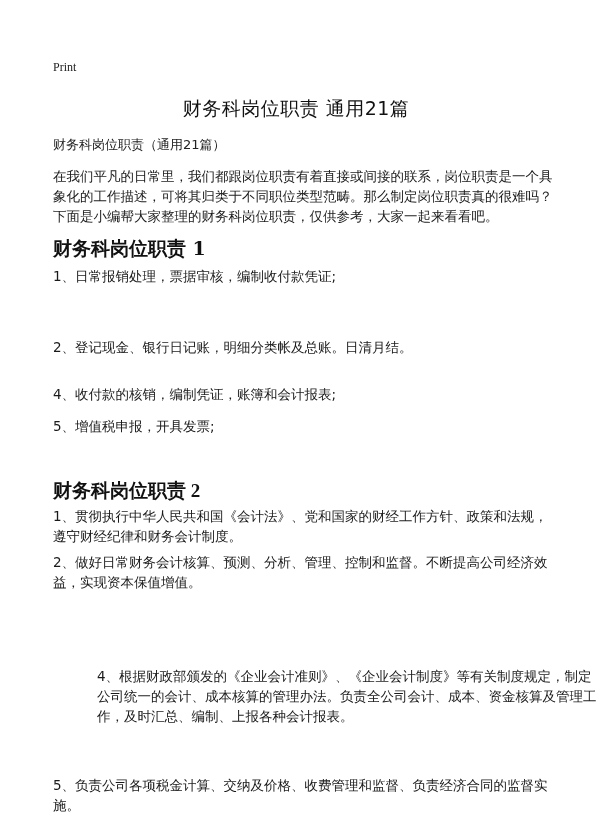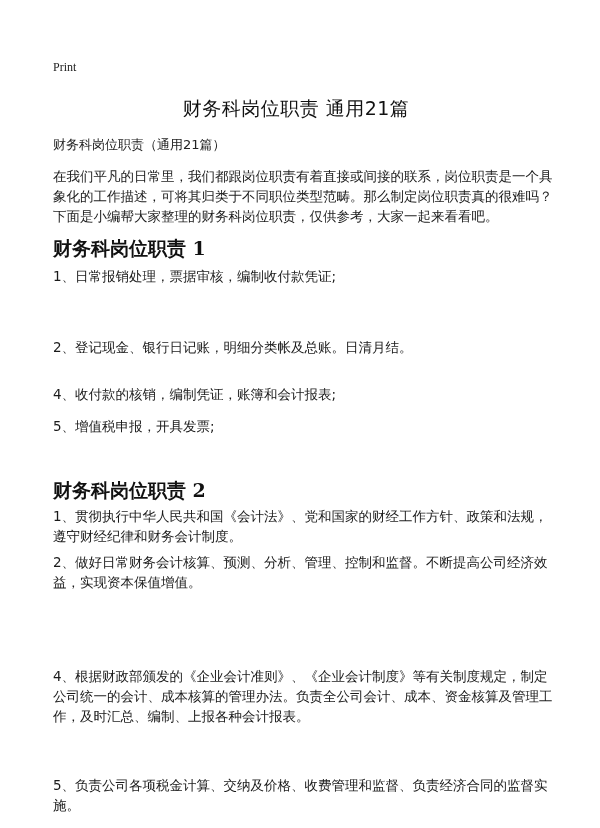--- a/index.html
+++ b/index.html
@@ -20,18 +20,18 @@
   <div class="subtitle">财务科岗位职责（通用21篇）</div>
 
   <div class="block" style="top:150px;">在我们平凡的日常里，我们都跟岗位职责有着直接或间接的联系，岗位职责是一个具象化的工作描述，可将其归类于不同职位类型范畴。那么制定岗位职责真的很难吗？下面是小编帮大家整理的财务科岗位职责，仅供参考，大家一起来看看吧。</div>
 
   <div class="heading" style="top:220px;">财务科岗位职责 1</div>
   <div class="block" style="top:250px;">1、日常报销处理，票据审核，编制收付款凭证;</div>
   <div class="block" style="top:285px;margin-top:36px;">2、登记现金、银行日记账，明细分类帐及总账。日清月结。</div>
   <div class="block" style="top:368px;">4、收付款的核销，编制凭证，账簿和会计报表;</div>
   <div class="block" style="top:400px;">5、增值税申报，开具发票;</div>
 
-  <div class="heading" style="top:462px;">财务科岗位职责 2</div>
+  <div class="heading" style="top:462px;font-family:Liberation Serif, serif;">财务科岗位职责 2</div>
   <div class="block" style="top:490px;">1、贯彻执行中华人民共和国《会计法》、党和国家的财经工作方针、政策和法规，遵守财经纪律和财务会计制度。</div>
   <div class="block" style="top:536px;">2、做好日常财务会计核算、预测、分析、管理、控制和监督。不断提高公司经济效益，实现资本保值增值。</div>
-  <div class="block" style="top:650px;">4、根据财政部颁发的《企业会计准则》、《企业会计制度》等有关制度规定，制定公司统一的会计、成本核算的管理办法。负责全公司会计、成本、资金核算及管理工作，及时汇总、编制、上报各种会计报表。</div>
+  <div class="block" style="top:650px;margin-left:44px;">4、根据财政部颁发的《企业会计准则》、《企业会计制度》等有关制度规定，制定公司统一的会计、成本核算的管理办法。负责全公司会计、成本、资金核算及管理工作，及时汇总、编制、上报各种会计报表。</div>
   <div class="block" style="top:716px;margin-top:43px;">5、负责公司各项税金计算、交纳及价格、收费管理和监督、负责经济合同的监督实施。</div>
 </div>
 
 </body></html>

